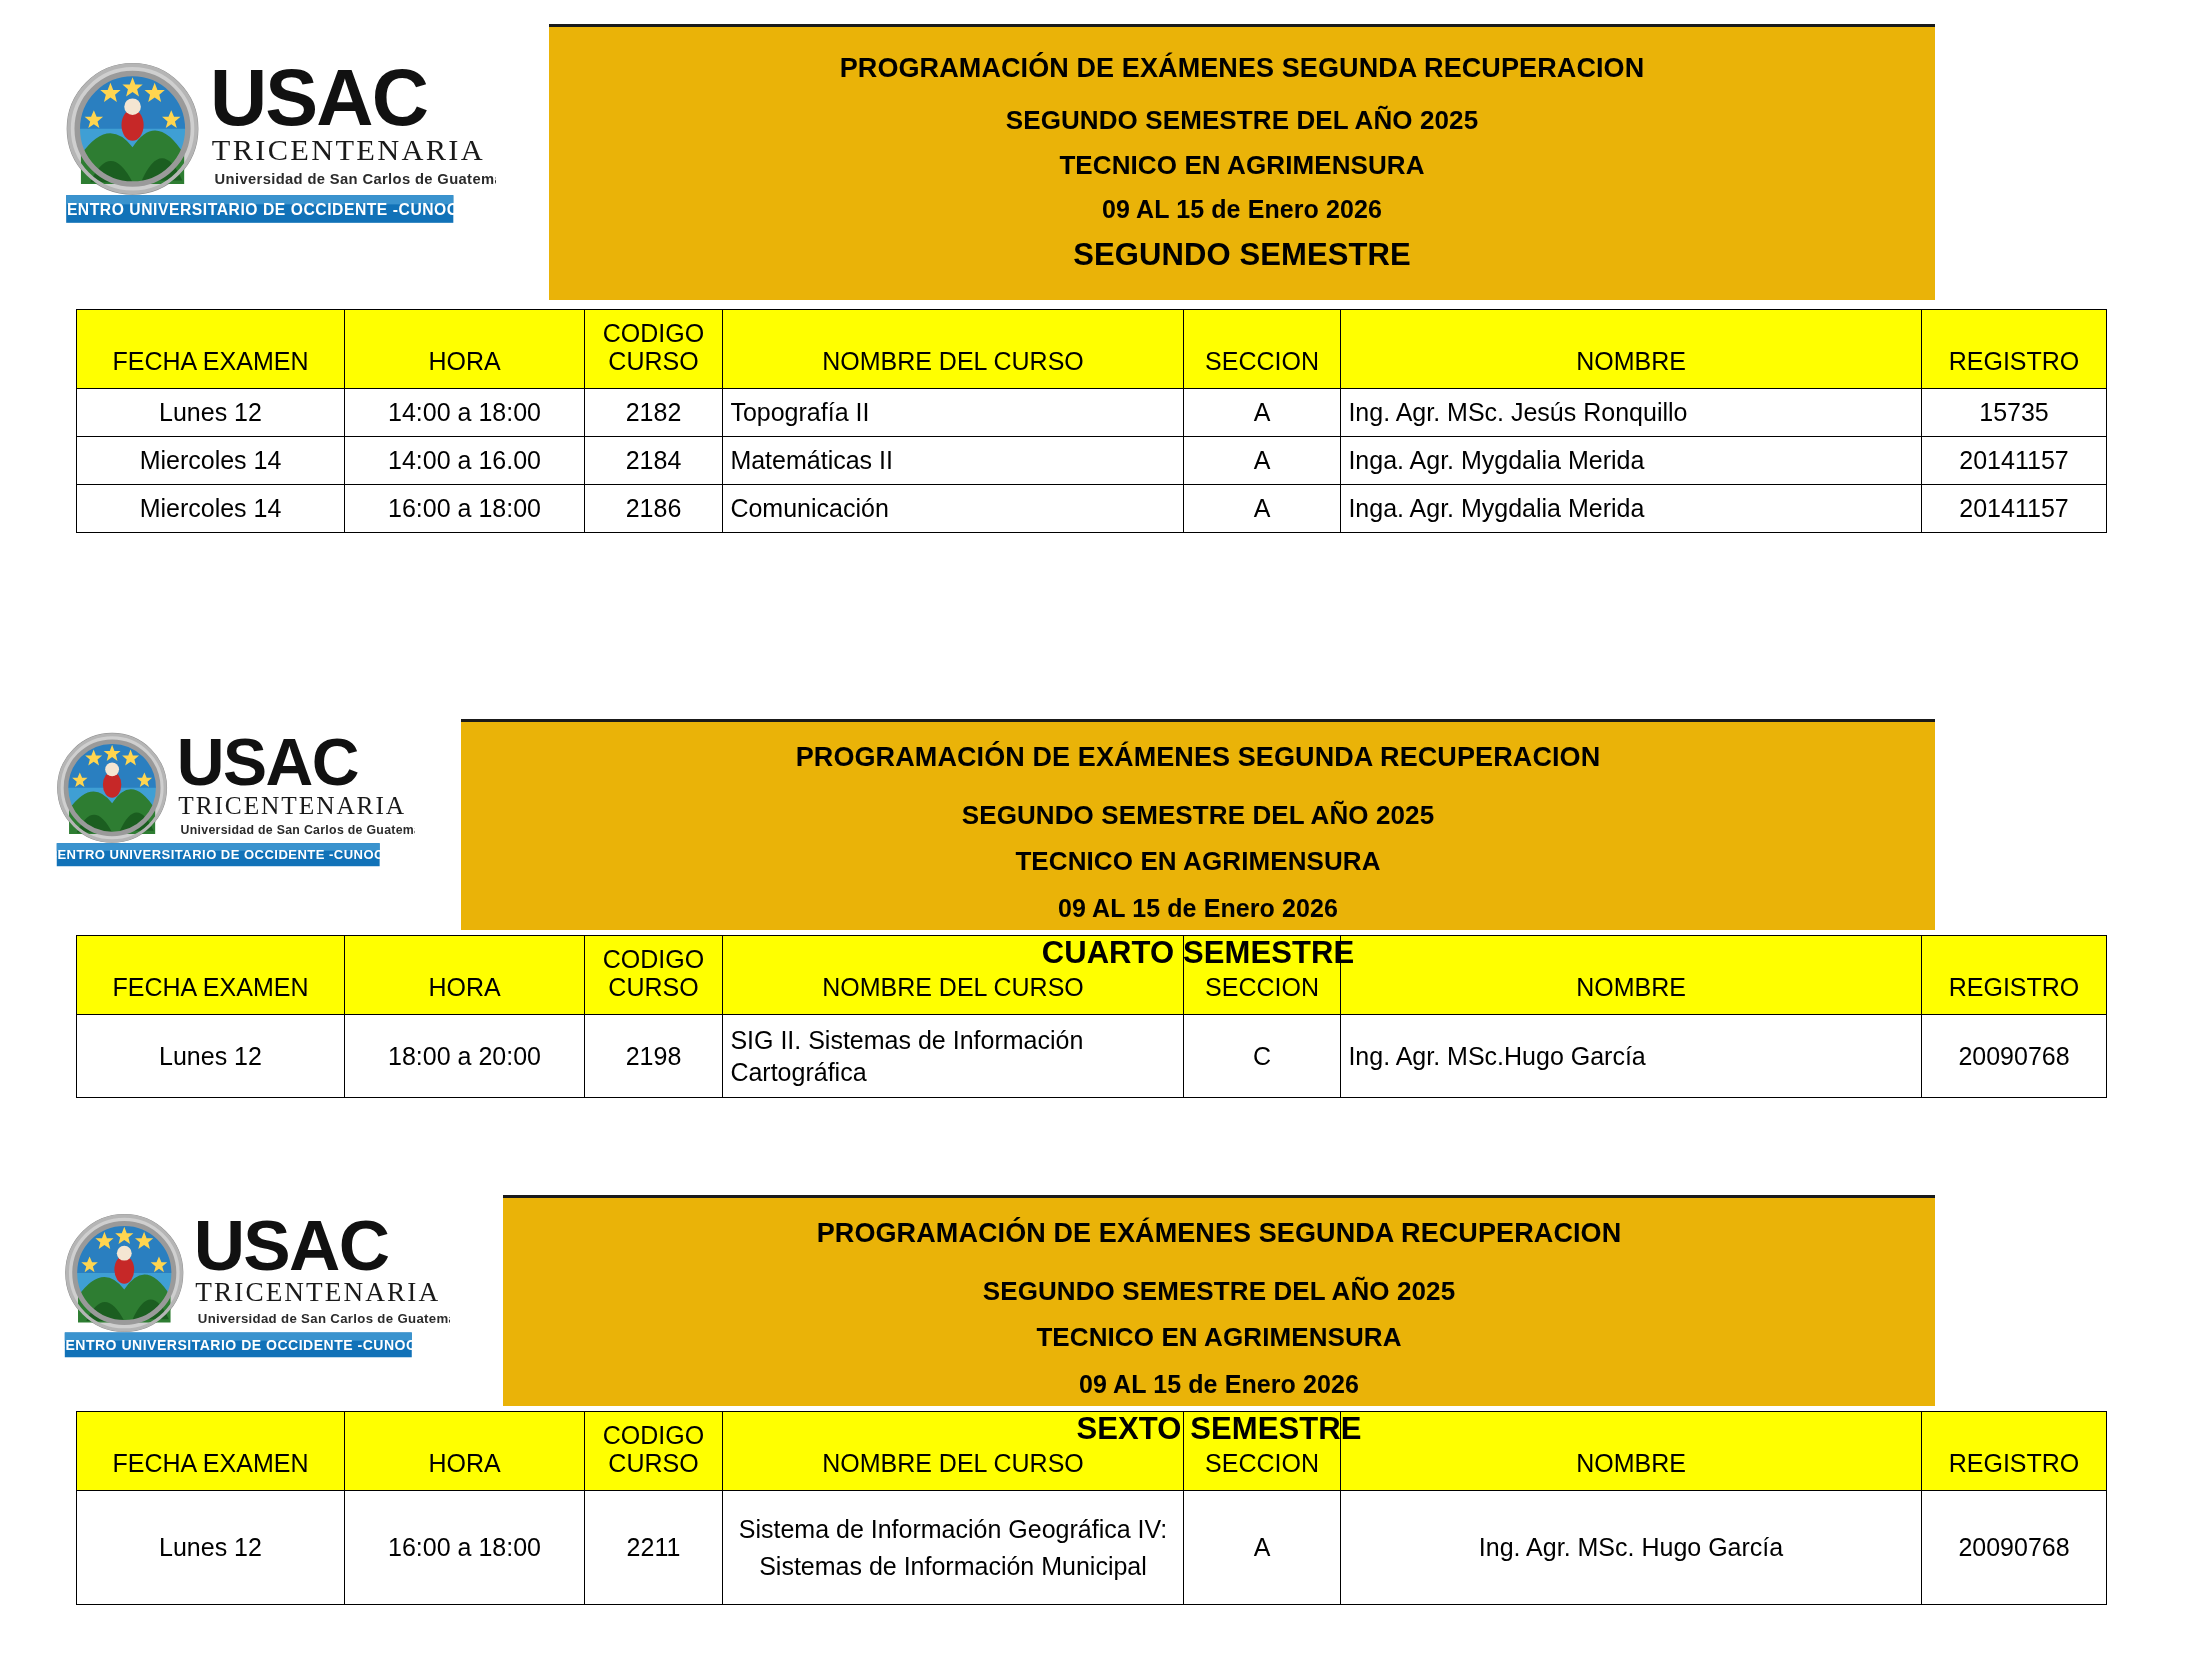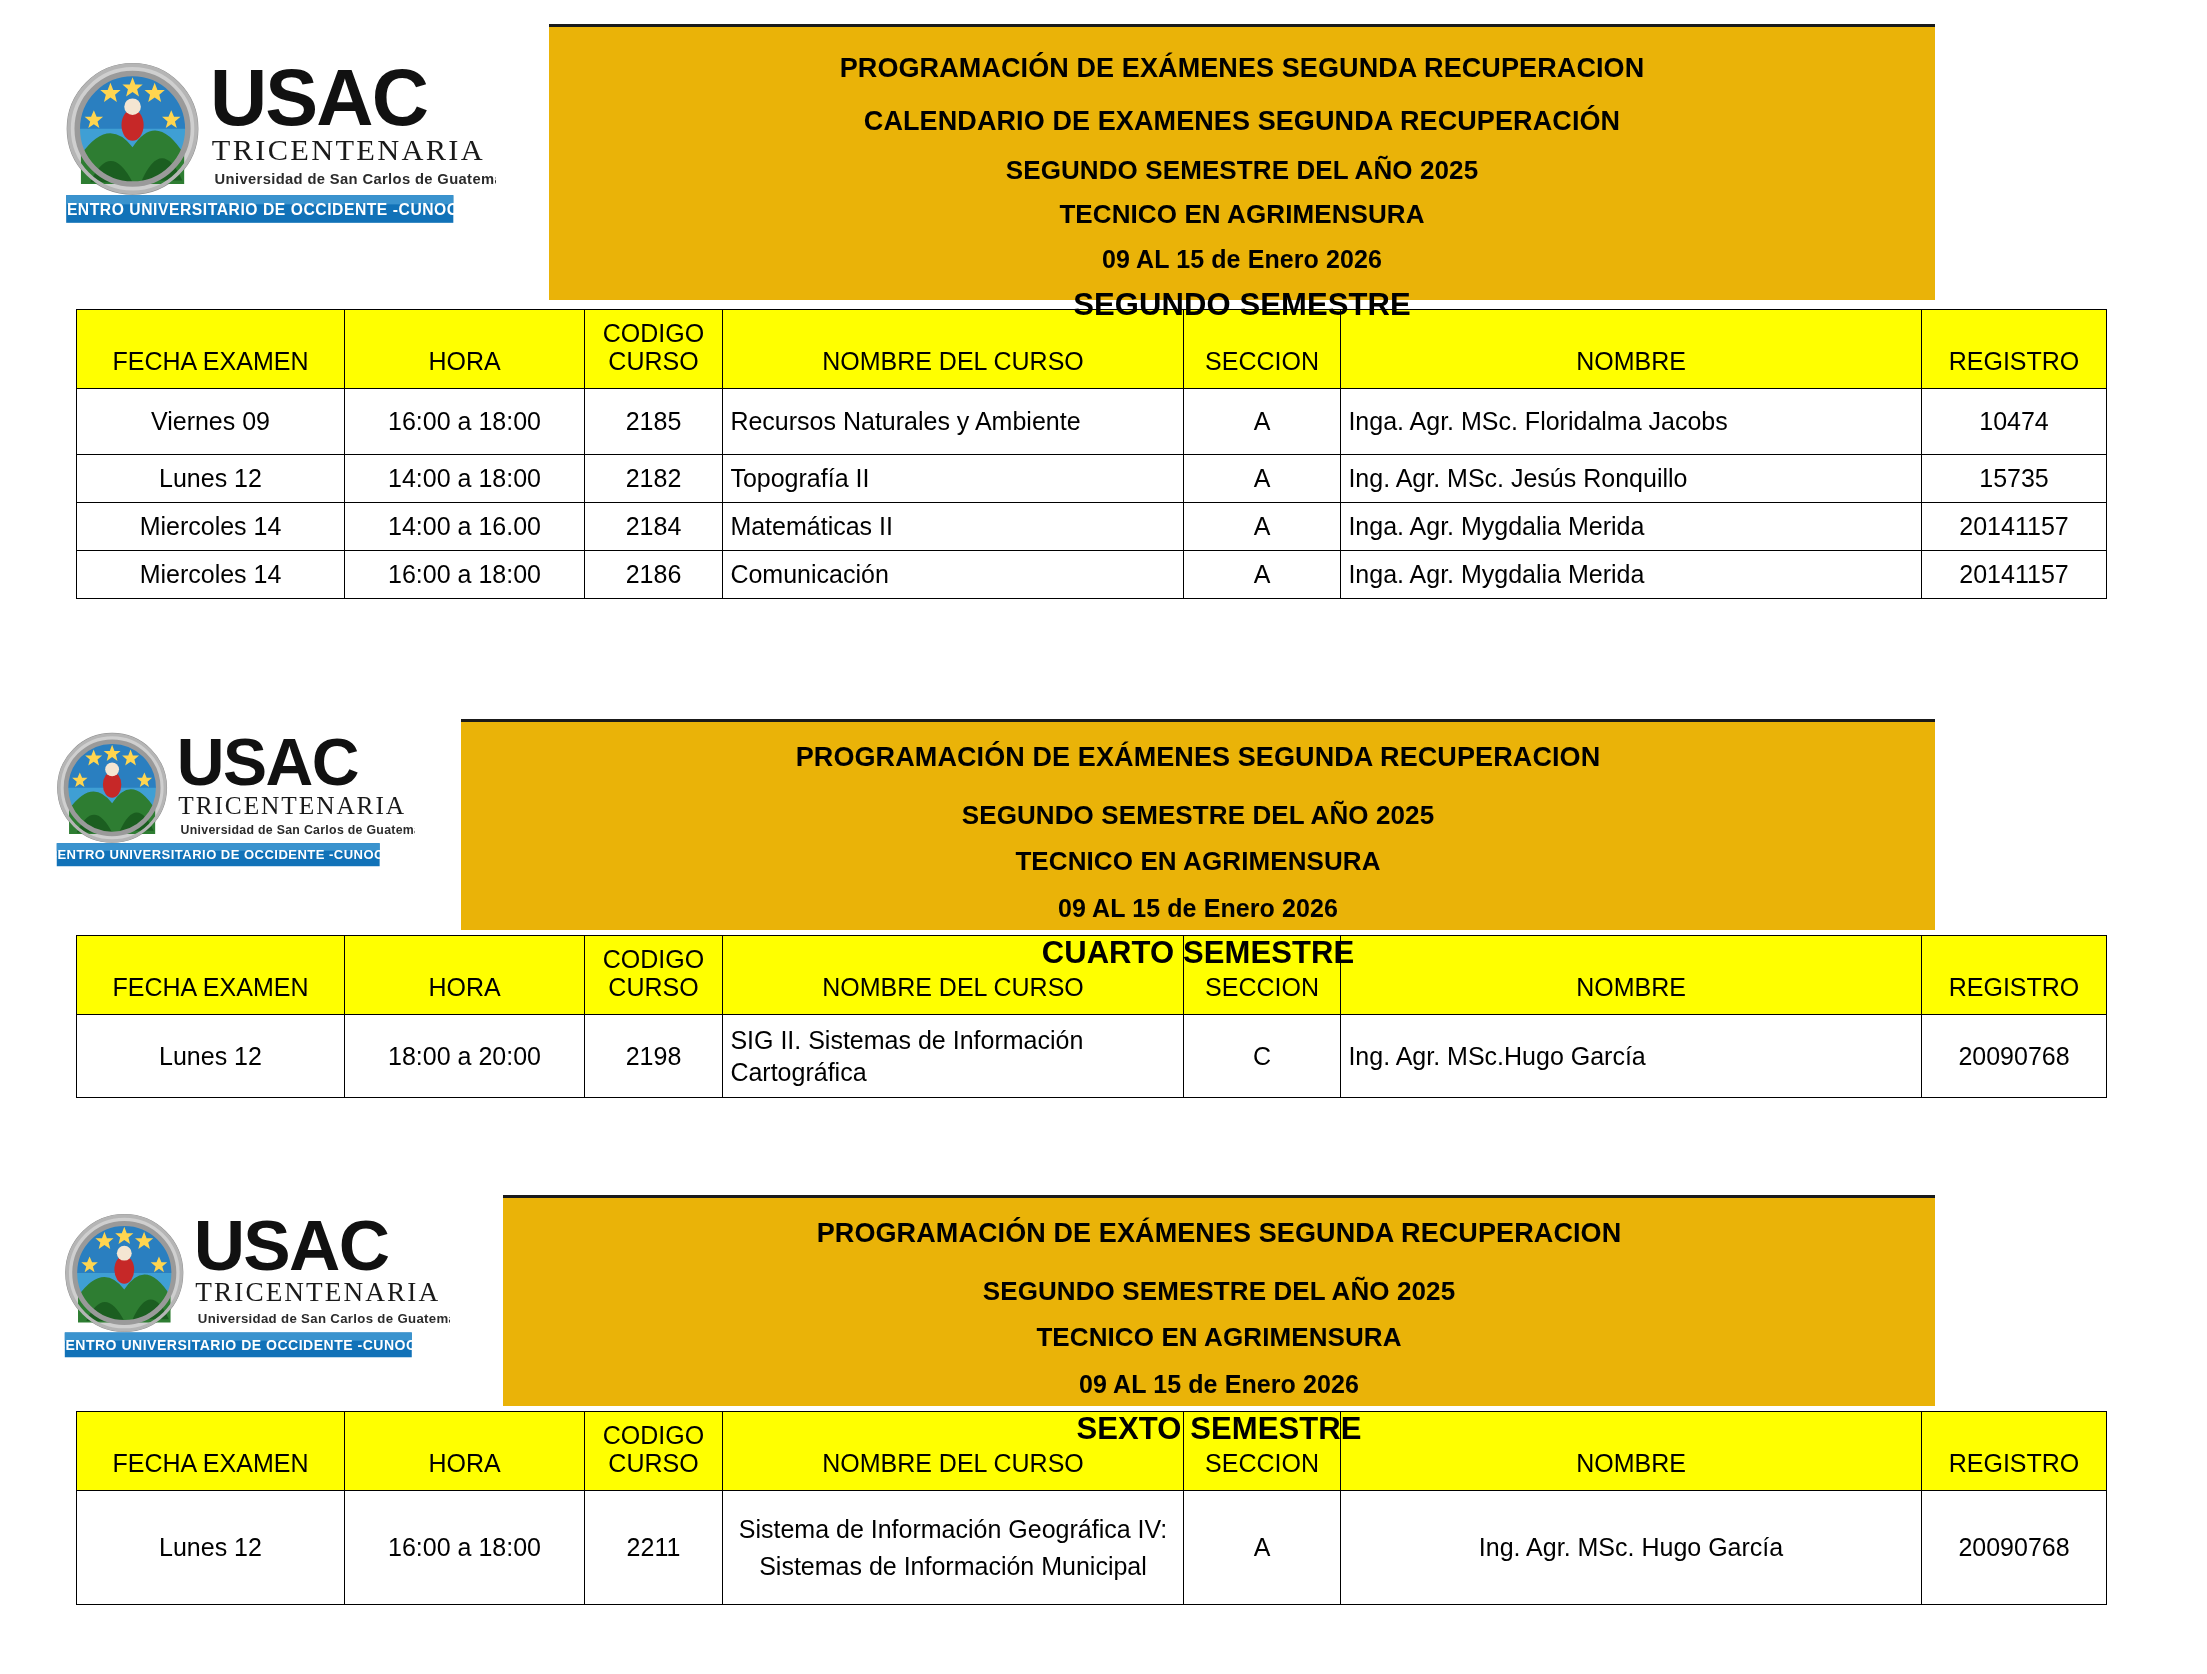--- a/index.html
+++ b/index.html
@@ -139,21 +139,20 @@
 
           <rect x="14" y="164" width="420" height="30" fill="#1172b8"></rect>
           <rect x="14" y="164" width="420" height="10" fill="#3a93ce"></rect>
           <text x="224" y="185" text-anchor="middle" font-family="Liberation Sans, sans-serif" font-size="17" font-weight="bold" fill="#ffffff" letter-spacing="0.6">CENTRO UNIVERSITARIO DE OCCIDENTE -CUNOC-</text>
         </svg>
       </div>
     </div>
 
     <div class="title-panel" style="width:1386px; max-width:1386px; padding-top:26px;">
       <div class="title-line" style="font-size:27px; margin-bottom:22px;">PROGRAMACIÓN DE EXÁMENES SEGUNDA RECUPERACION</div>
-      <div class="title-line" style="font-size:27px; margin-bottom:18.5px;">CALENDARIO DE EXAMENES SEGUNDA RECUPERACIÓN</div>
       <div class="title-line" style="font-size:26px; margin-bottom:14.8px;">SEGUNDO SEMESTRE DEL AÑO 2025</div>
       <div class="title-line" style="font-size:26px; margin-bottom:14.8px;">TECNICO EN AGRIMENSURA</div>
       <div class="title-line" style="font-size:25px; margin-bottom:13px;">09 AL 15 de Enero 2026</div>
       <div class="title-line" style="font-size:31px;">SEGUNDO SEMESTRE</div>
     </div>
   </div>
 
   <table class="cal" style="width:2030px; margin-left:76px; margin-top:9.2px;">
     <colgroup>
       <col class="w-fecha">
@@ -172,29 +171,20 @@
           <span style="display:block;">CODIGO</span>
           <span style="display:block;">CURSO</span>
         </th>
         <th>NOMBRE DEL CURSO</th>
         <th>SECCION</th>
         <th>NOMBRE</th>
         <th>REGISTRO</th>
       </tr>
     </thead>
     <tbody>
-      <tr style="height:66px;">
-        <td class="c-center">Viernes 09</td>
-        <td class="c-center">16:00 a 18:00</td>
-        <td class="c-center">2185</td>
-        <td class="c-left">Recursos Naturales y Ambiente</td>
-        <td class="c-center">A</td>
-        <td class="c-left">Inga. Agr. MSc.  Floridalma Jacobs</td>
-        <td class="c-center">10474</td>
-      </tr>
       <tr style="height:48px;">
         <td class="c-center">Lunes 12</td>
         <td class="c-center">14:00 a 18:00</td>
         <td class="c-center">2182</td>
         <td class="c-left">Topografía II</td>
         <td class="c-center">A</td>
         <td class="c-left">Ing. Agr. MSc. Jesús Ronquillo</td>
         <td class="c-center">15735</td>
       </tr>
       <tr style="height:48px;">

